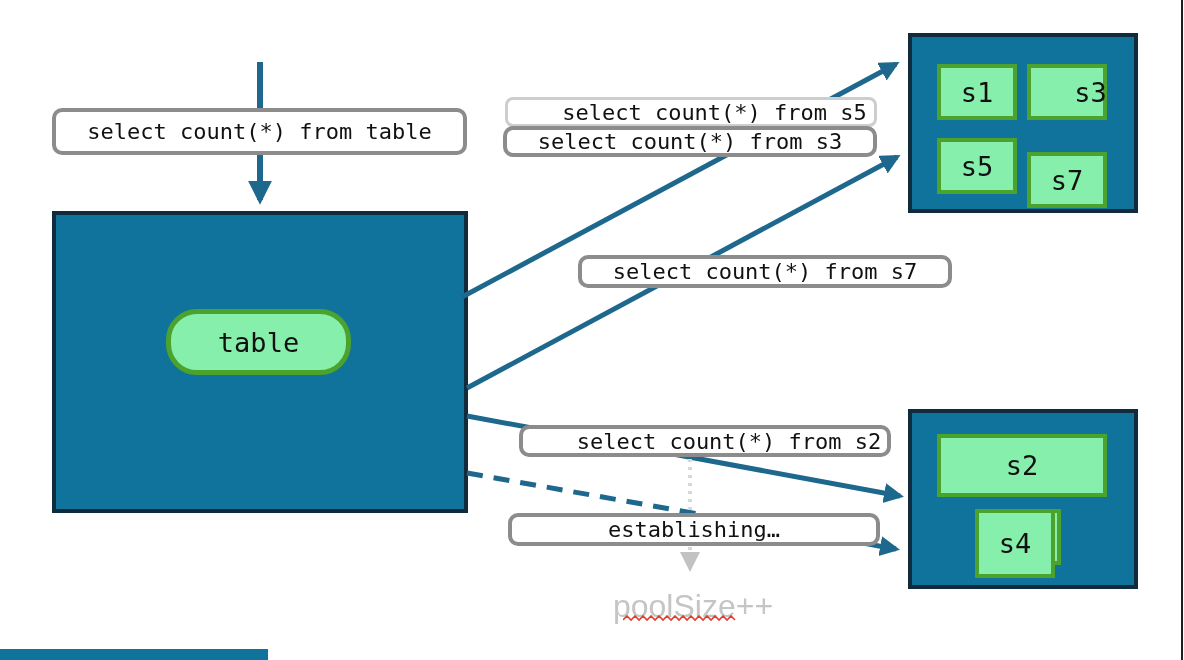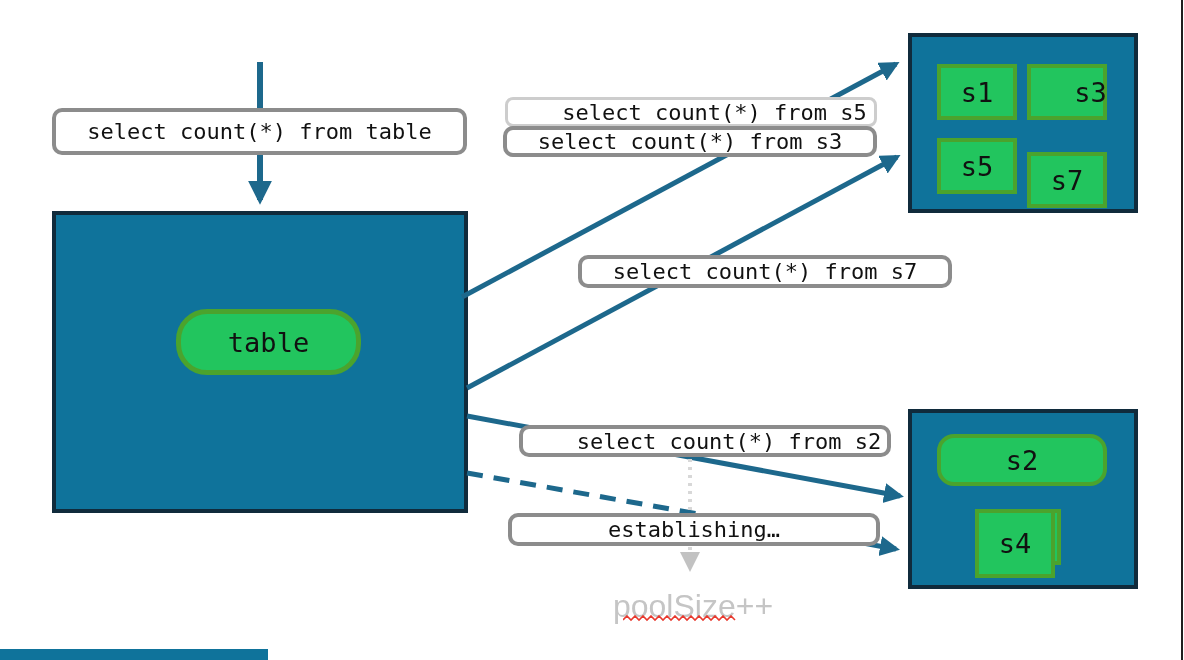--- a/index.html
+++ b/index.html
@@ -9,21 +9,21 @@
   }
   .abs{position:absolute;}
   
   .teal-box{
     background:var(--teal);
     border:4px solid var(--navy);
     box-sizing:border-box;
   }
   
   .cell{
-    background:#22c55e;
+    background:#86efac;
     border:4px solid var(--green);
     box-sizing:border-box;
     display:flex;align-items:center;justify-content:center;
     font-size:27px;color:#111;
   }
   .cell.big-border{border-width:5px;}
   
   .pill{
     background:#fff;
     border:4px solid var(--label_border);
@@ -65,40 +65,40 @@
     </defs>
     <line class="arrow" x1="260" y1="62" x2="260" y2="200" stroke-width="6" marker-end="url(#mTeal)"></line>
     <line class="arrow" x1="462" y1="297" x2="896" y2="64" stroke-width="5" marker-end="url(#mTeal)"></line>
     <line class="arrow" x1="467" y1="388" x2="897" y2="157" stroke-width="5" marker-end="url(#mTeal)"></line>
     <line class="arrow" x1="467" y1="416" x2="900" y2="496" stroke-width="5" marker-end="url(#mTeal)"></line>
     <line class="arrow" x1="467" y1="473" x2="896" y2="549" stroke-width="5" stroke-dasharray="16 11" marker-end="url(#mTeal)"></line>
     <line class="gray-dot" x1="690" y1="459" x2="690" y2="568" stroke-width="4" stroke-dasharray="3 5" marker-end="url(#mGray)"></line>
   </svg>
 
   <div class="abs teal-box box-layer" style="left:52px;top:211px;width:416px;height:302px;"></div>
-  <div class="abs cell big-border box-layer" style="left:176px;top:309px;width:185px;height:66px;border-radius:31px;">
+  <div class="abs cell big-border box-layer" style="left:166px;top:309px;width:185px;height:66px;border-radius:31px;">
     <span>table</span>
   </div>
 
   <div class="abs teal-box box-layer" style="left:908px;top:33px;width:230px;height:180px;"></div>
   <div class="abs cell box-layer" style="left:937px;top:64px;width:80px;height:56px;">
     <span>s1</span>
   </div>
   <div class="abs cell box-layer" style="left:1027px;top:64px;width:80px;height:56px;padding-left:47px;">
     <span>s3</span>
   </div>
   <div class="abs cell box-layer" style="left:937px;top:138px;width:80px;height:56px;">
     <span>s5</span>
   </div>
   <div class="abs cell box-layer" style="left:1027px;top:152px;width:80px;height:56px;">
     <span>s7</span>
   </div>
 
   <div class="abs teal-box box-layer" style="left:908px;top:409px;width:230px;height:180px;"></div>
-  <div class="abs cell box-layer" style="left:937px;top:434px;width:170px;height:52px;border-radius:17px;">
+  <div class="abs cell box-layer" style="left:937px;top:434px;width:170px;height:63px;">
     <span>s2</span>
   </div>
   <div class="abs cell box-layer" style="left:937px;top:509px;width:80px;height:56px;margin-left:44px;">
     <span>s6</span>
   </div>
   <div class="abs cell box-layer" style="left:975px;top:509px;width:80px;height:69px;">
     <span>s4</span>
   </div>
 
   <div class="abs pill" style="left:52px;top:108px;width:415px;height:47px;">select count(*) from table</div>

